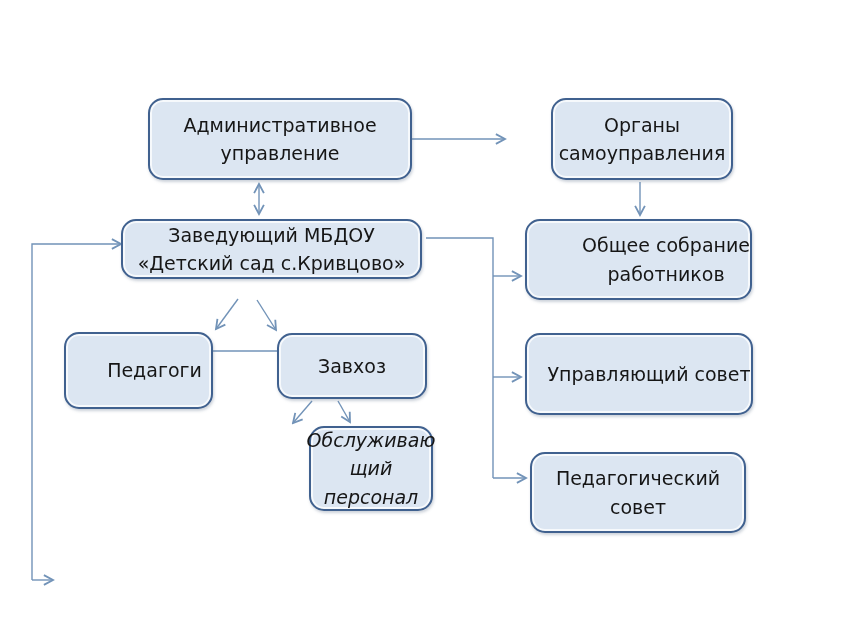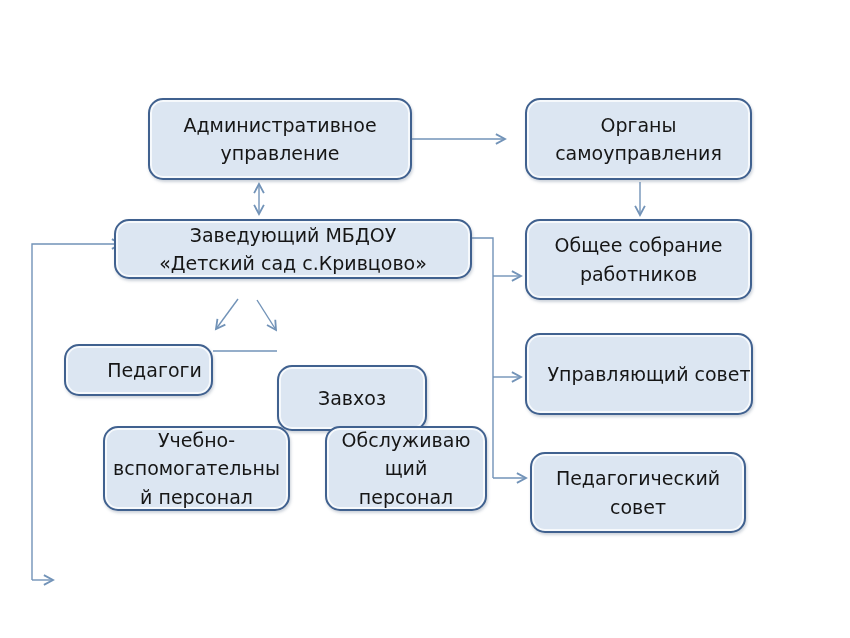--- a/index.html
+++ b/index.html
@@ -30,28 +30,28 @@
     box-shadow:1px 2px 3px rgba(110,125,150,.35), inset 0 0 0 2px rgba(255,255,255,.75);
   }
   .lbl{
     white-space:pre-line;
     text-align:center;
     font-size:19px;
     line-height:1.5;
     color:var(--text);
   }
   .n-admin   {left:148px;top:98px; width:264px;height:82px;}
-  .n-selfgov {left:525px;top:98px; width:227px;height:82px;}
-  .n-head    {left:114px;top:219px;width:358px;height:60px;}
-  .n-assembly{left:525px;top:219px;width:227px;height:81px;}
-  .n-teachers{left:64px; top:344px;width:149px;height:52px;padding-left:32px;}
-  .n-supply  {left:277px;top:333px;width:150px;height:66px;margin-top:32px;}
+  .n-selfgov {left:551px;top:98px; width:182px;height:82px;}
+  .n-head    {left:121px;top:219px;width:301px;height:60px;}
+  .n-assembly{left:525px;top:219px;width:227px;height:81px;justify-content:flex-end;}
+  .n-teachers{left:64px; top:332px;width:149px;height:77px;padding-left:32px;}
+  .n-supply  {left:277px;top:333px;width:150px;height:66px;}
   .n-gcouncil{left:525px;top:333px;width:228px;height:82px;padding-left:20px;}
   .n-support {left:103px;top:426px;width:187px;height:85px;}
-  .n-service {left:325px;top:426px;width:162px;height:85px;}
+  .n-service {left:309px;top:426px;width:124px;height:85px;font-style:italic;}
   .n-pcouncil{left:530px;top:452px;width:216px;height:81px;}
   .n-parents {left:57px; top:548px;width:466px;height:64px;}
 </style>
 </head>
 <body>
 
 <div class="canvas">
 
   <svg class="wires" width="850" height="638" viewBox="0 0 850 638" xmlns="http://www.w3.org/2000/svg">
     <defs>
@@ -111,25 +111,20 @@
   </div>
 
   <div class="node n-supply">
     <div class="lbl">Завхоз</div>
   </div>
 
   <div class="node n-gcouncil">
     <div class="lbl">Управляющий совет</div>
   </div>
 
-  <div class="node n-support">
-    <div class="lbl">Учебно-
-вспомогательны
-й персонал</div>
-  </div>
 
   <div class="node n-service">
     <div class="lbl">Обслуживаю
 щий
 персонал</div>
   </div>
 
   <div class="node n-pcouncil">
     <div class="lbl">Педагогический совет</div>
   </div>

